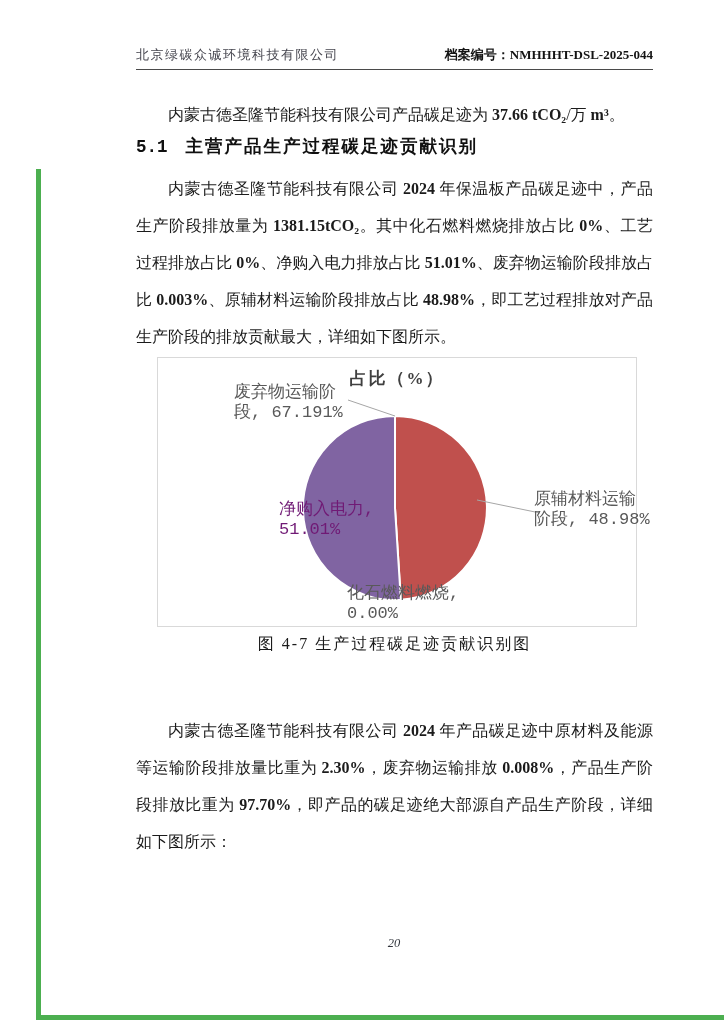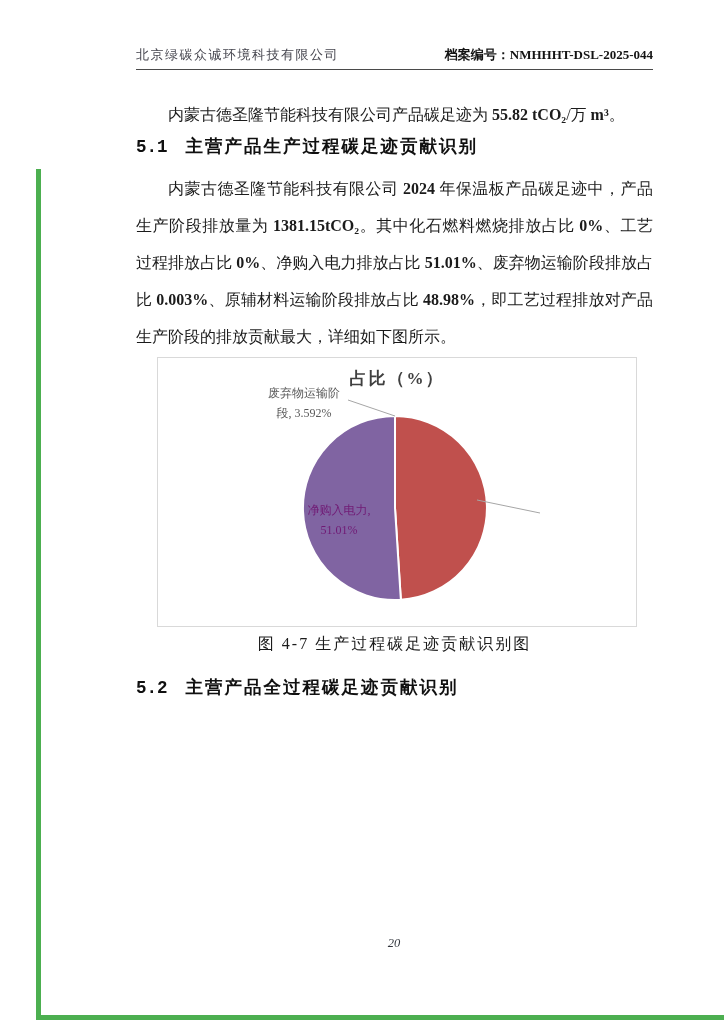--- a/index.html
+++ b/index.html
@@ -37,22 +37,22 @@
   .chart-frame{
     position:absolute;left:125px;top:357px;width:478px;height:268px;
     border:1px solid #d9d9d9;background:#ffffff;box-sizing:content-box;
   }
   .chart-title{
     position:absolute;left:0;right:0;top:9px;text-align:center;
     font-size:17px;font-weight:bold;color:#404040;letter-spacing:2px;
   }
   .pie-svg{position:absolute;left:0;top:0;width:478px;height:268px;}
   .pie-label{
-    position:absolute;font-size:12px;line-height:20px;color:#595959;
-    text-align:center;font-family:Liberation Serif, serif;
+    position:absolute;font-size:17px;line-height:20px;color:#595959;
+    text-align:left;font-family:Liberation Mono, monospace;
   }
   .label-waste{left:76px;top:25px;width:140px;}
   .label-elec{left:121px;top:142px;width:120px;color:#701a75;}
   .label-mat{left:376px;top:132px;width:120px;}
   .label-fossil{left:189px;top:226px;width:120px;}
 
   .figure-caption{
     position:absolute;left:104px;top:634px;width:517px;text-align:center;
     font-size:16px;color:#1b1b1b;letter-spacing:2px;
   }
@@ -67,50 +67,56 @@
 <div class="page">
 
   <div class="edge-left" style="background: rgb(76, 175, 80);"></div>
   <div class="edge-bottom" style="background: rgb(76, 175, 80);"></div>
 
   <div class="header">
     <span class="company">北京绿碳众诚环境科技有限公司</span>
     <span class="file"><span>档案编号：</span><span>NMHHHT-DSL-2025-044</span></span>
   </div>
 
-  <div class="para" style="top:96px">内蒙古德圣隆节能科技有限公司产品碳足迹为 <span class="num">55.82</span> <span class="num">tCO₂</span>/万 <span class="num">m³</span>。</div>
+  <div class="para" style="top:96px">内蒙古德圣隆节能科技有限公司产品碳足迹为 <span class="num">37.66</span> <span class="num">tCO₂</span>/万 <span class="num">m³</span>。</div>
 
   <div class="sec" style="top:134px">
     <span class="no">5.1</span><span>主营产品生产过程碳足迹贡献识别</span>
   </div>
 
   <div class="para" style="top:170px">内蒙古德圣隆节能科技有限公司 <span class="num">2024</span> 年保温板产品碳足迹中，产品生产阶段排放量为 <span class="num">1381.15</span><span class="num">tCO₂</span>。其中化石燃料燃烧排放占比 <span class="num">0%</span>、工艺过程排放占比 <span class="num">0%</span>、净购入电力排放占比 <span class="num">51.01%</span>、废弃物运输阶段排放占比 <span class="num">0.003%</span>、原辅材料运输阶段排放占比 <span class="num">48.98%</span>，即工艺过程排放对产品生产阶段的排放贡献最大，详细如下图所示。</div>
 
   <div class="chart-frame">
     <div class="chart-title">占比（%）</div>
     <svg class="pie-svg" viewBox="0 0 478 268">
       <g id="pie-slices">
           <path d="M 237 150 L 237.02 58.00 A 92 92 0 0 1 242.86 241.81 Z" fill="#C0504D" stroke="#ffffff" stroke-width="2" stroke-linejoin="round"></path>
           <path d="M 237 150 L 242.86 241.81 A 92 92 0 1 1 237.00 58.00 Z" fill="#8064A2" stroke="#ffffff" stroke-width="2" stroke-linejoin="round"></path>
         </g>
       <polyline points="190,42 237,58" fill="none" stroke="#a6a6a6" stroke-width="1"></polyline>
       <polyline points="319,142 382,155" fill="none" stroke="#a6a6a6" stroke-width="1"></polyline>
     </svg>
     <div class="pie-label label-waste">
       <div>废弃物运输阶</div>
-      <div>段, 3.592%</div>
+      <div>段, 67.191%</div>
     </div>
     <div class="pie-label label-elec">
       <div>净购入电力,</div>
       <div>51.01%</div>
     </div>
+    <div class="pie-label label-mat">
+      <div>原辅材料运输</div>
+      <div>阶段, 48.98%</div>
+    </div>
+    <div class="pie-label label-fossil">
+      <div>化石燃料燃烧,</div>
+      <div>0.00%</div>
+    </div>
   </div>
 
   <div class="figure-caption">图 4-7 生产过程碳足迹贡献识别图</div>
 
-  <div class="sec" style="top:675px">
-    <span class="no">5.2</span><span>主营产品全过程碳足迹贡献识别</span>
-  </div>
 
+  <div class="para" style="top:712px">内蒙古德圣隆节能科技有限公司 <span class="num">2024</span> 年产品碳足迹中原材料及能源等运输阶段排放量比重为 <span class="num">2.30%</span>，废弃物运输排放 <span class="num">0.008%</span>，产品生产阶段排放比重为 <span class="num">97.70%</span>，即产品的碳足迹绝大部源自产品生产阶段，详细如下图所示：</div>
 
   <div class="page-number">20</div>
 
 </div>
 
 </body></html>

